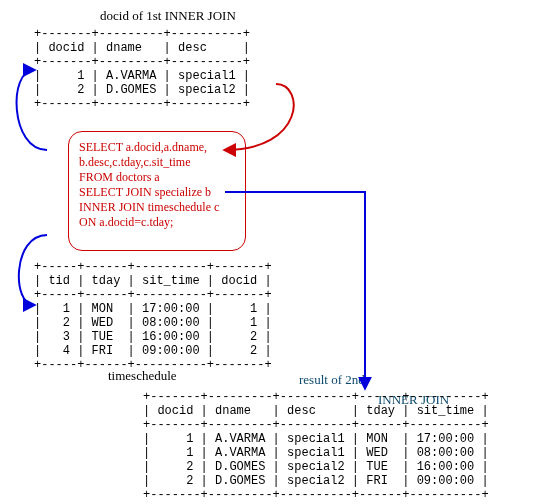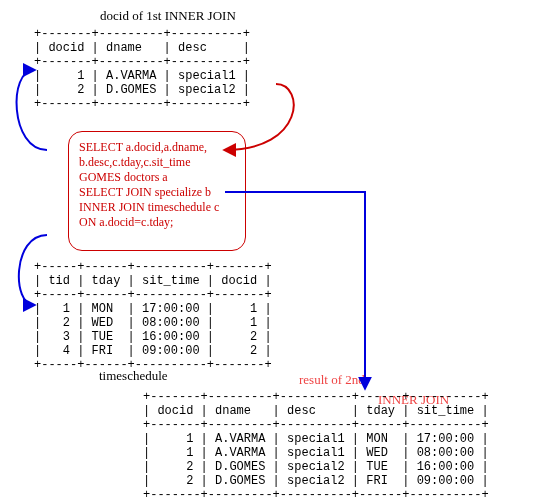--- a/index.html
+++ b/index.html
@@ -13,21 +13,21 @@
     color: #000000;
     position: relative;
     overflow: hidden;
   }
   .label {
     position: absolute;
     font-family: "Times New Roman", serif;
     font-size: 13px;
     white-space: nowrap;
   }
-  .blue { color: #ef4444; text-align: center; }
+  .blue { color: #0c4a6e; text-align: center; }
 
   .ascii-table {
     position: absolute;
     white-space: pre;
     line-height: 14px;
     font-size: 12px;
     letter-spacing: 0px;
   }
 
   .sql-box {
@@ -52,36 +52,36 @@
     left: 0; top: 0;
     width: 544px; height: 504px;
     pointer-events: none;
   }
 </style>
 </head>
 <body>
 
 <div class="label" style="left:100px; top:8px;">docid of 1st INNER JOIN</div>
 
-<div class="label" style="left:99px; top:368px;">timeschedule</div>
+<div class="label" style="left:108px; top:368px;">timeschedule</div>
 
 <div class="label blue" style="left:299px; top:372px;">result of 2nd</div>
 <div class="label blue" style="left:378px; top:392px; font-weight:normal;">INNER JOIN</div>
 
 <div class="ascii-table" style="left:34px; top:27px;" id="table-first">+-------+---------+----------+
 | docid | dname   | desc     |
 +-------+---------+----------+
 |     1 | A.VARMA | special1 |
 |     2 | D.GOMES | special2 |
 +-------+---------+----------+</div>
 
 <div class="sql-box">
   <div>SELECT a.docid,a.dname,</div>
   <div>b.desc,c.tday,c.sit_time</div>
-  <div>GOMES doctors a</div>
+  <div>FROM doctors a</div>
   <div>SELECT JOIN specialize b</div>
   <div>INNER JOIN timeschedule c</div>
   <div>ON a.docid=c.tday;</div>
 </div>
 
 <div class="ascii-table" style="left:34px; top:260px;" id="table-timeschedule">+-----+------+----------+-------+
 | tid | tday | sit_time | docid |
 +-----+------+----------+-------+
 |   1 | MON  | 17:00:00 |     1 |
 |   2 | WED  | 08:00:00 |     1 |

